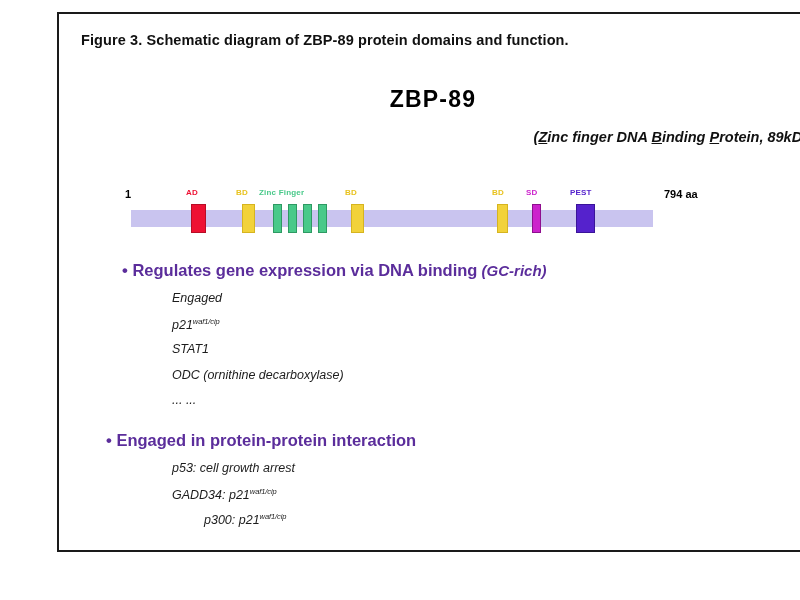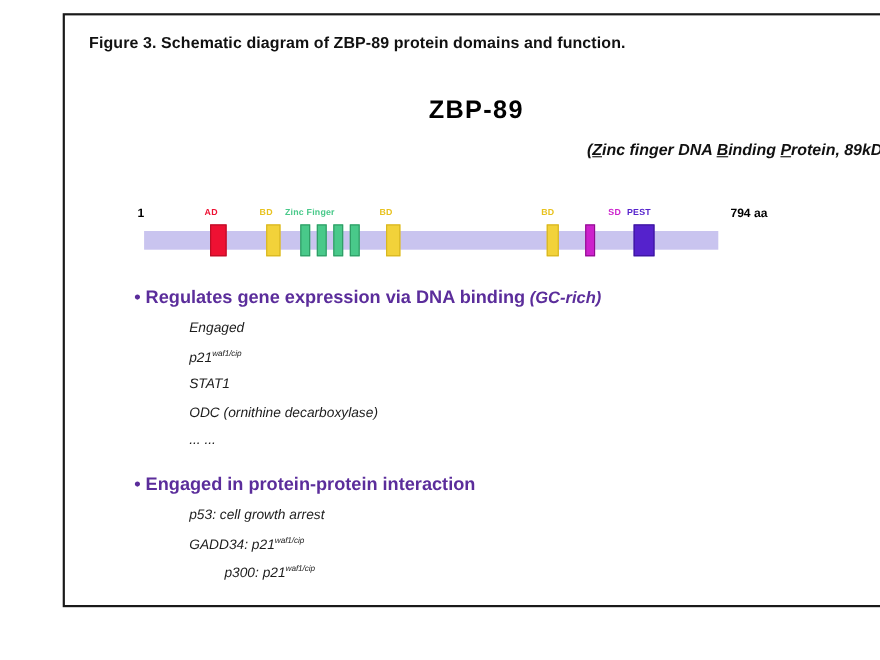--- a/index.html
+++ b/index.html
@@ -166,31 +166,31 @@
         <div class="domain-block" style="left: 408px; width: 11px; background: rgb(242, 210, 58); border: 1px solid rgb(214, 180, 31);"></div>
         <div class="domain-block" style="left: 443px; width: 9px; background: rgb(204, 34, 204); border: 1px solid rgb(142, 14, 142);"></div>
         <div class="domain-block" style="left: 487px; width: 19px; background: rgb(85, 34, 204); border: 1px solid rgb(58, 20, 153);"></div>
       </div>
     <div id="domain-labels">
         <div class="domain-label" style="left: 97px; color: rgb(238, 17, 51);">AD</div>
         <div class="domain-label" style="left: 147px; color: rgb(232, 194, 30);">BD</div>
         <div class="domain-label" style="left: 170px; color: rgb(73, 201, 138);">Zinc Finger</div>
         <div class="domain-label" style="left: 256px; color: rgb(232, 194, 30);">BD</div>
         <div class="domain-label" style="left: 403px; color: rgb(232, 194, 30);">BD</div>
-        <div class="domain-label" style="left: 437px; color: rgb(204, 34, 204); margin-left: 27px;">SD</div>
+        <div class="domain-label" style="left: 437px; color: rgb(204, 34, 204);">SD</div>
         <div class="domain-label" style="left: 481px; color: rgb(85, 34, 204);">PEST</div>
       </div>
   </div>
 
   <div id="sections-host">
       <div class="bullet-heading" style="left: 63px; top: 247px;"><span>• </span><span>Regulates gene expression via DNA binding</span><span class="note"> (GC-rich)</span></div>
       <div class="sub-item" style="left: 113px; top: 277px;"><span>Engaged</span></div>
       <div class="sub-item" style="left: 113px; top: 302.5px;"><span>p21</span><sup>waf1/cip</sup></div>
       <div class="sub-item" style="left: 113px; top: 328px;"><span>STAT1</span></div>
       <div class="sub-item" style="left: 113px; top: 353.5px;"><span>ODC (ornithine decarboxylase)</span></div>
       <div class="sub-item" style="left: 113px; top: 379px;"><span>... ...</span></div>
-      <div class="bullet-heading" style="left: 63px; top: 417px;"><span>• </span><span>Engaged in protein-protein interaction</span></div>
+      <div class="bullet-heading" style="left: 47px; top: 417px;"><span>• </span><span>Engaged in protein-protein interaction</span></div>
       <div class="sub-item" style="left: 113px; top: 447px;"><span>p53: cell growth arrest</span></div>
       <div class="sub-item" style="left: 113px; top: 472.5px;"><span>GADD34: p21</span><sup>waf1/cip</sup></div>
       <div class="sub-item" style="left: 113px; top: 498px; margin-left: 32px;"><span>p300: p21</span><sup>waf1/cip</sup></div>
     </div>
 
 </div>
 
 </body></html>

